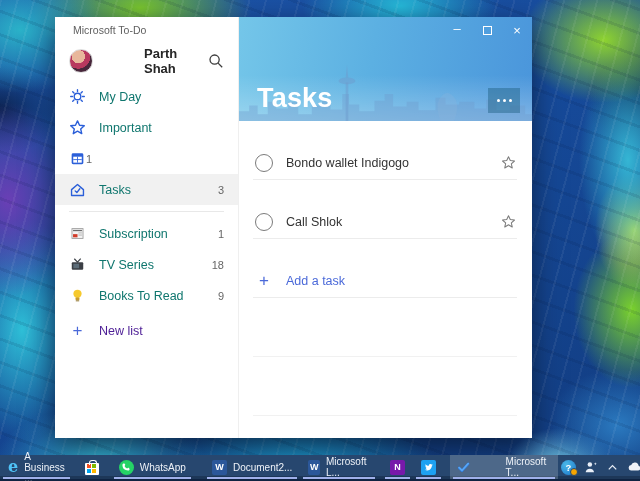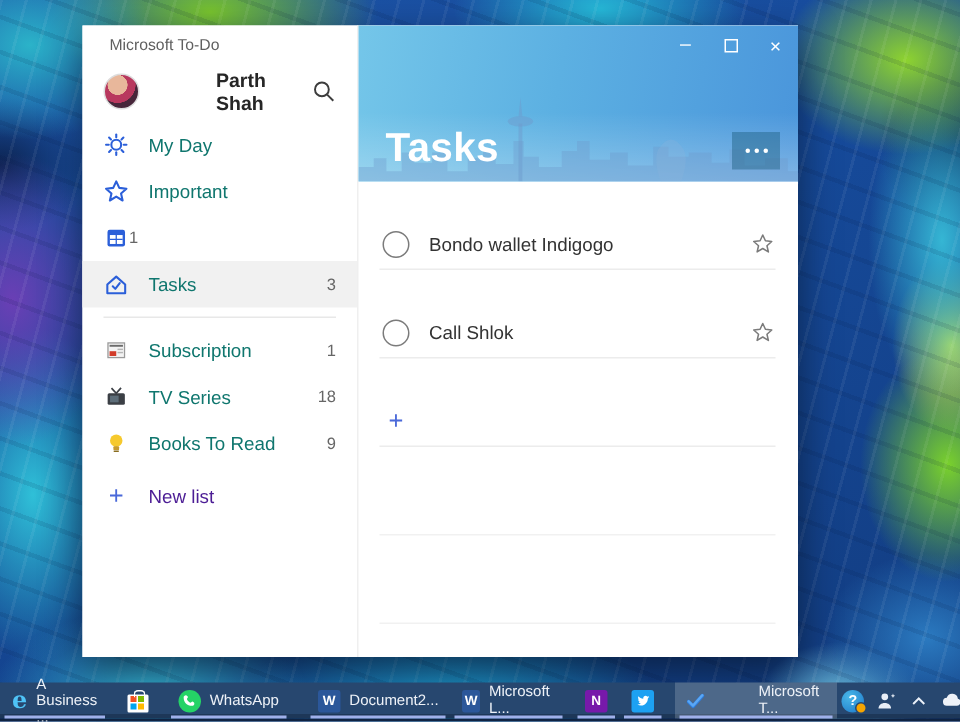--- a/index.html
+++ b/index.html
@@ -269,20 +269,21 @@
           <span class="task-circle"></span>
           <span class="task-label">Call Shlok</span>
           <span class="task-star">
             <svg width="15" height="15" viewBox="0 0 16 16" fill="none" stroke="#7b7b7b" stroke-width="1.1" stroke-linejoin="round">
               <path d="M8 1.8 L9.9 5.9 L14.4 6.4 L11 9.4 L12 13.8 L8 11.4 L4 13.8 L5 9.4 L1.6 6.4 L6.1 5.9 Z"></path>
               </svg>
             </span>
         </div>
         <div class="row" style="color:#4a69d9;">
           <span class="add-plus">+</span>
+          <span class="add-label">Add a task</span>
         </div>
         <div class="row empty"></div>
         <div class="row empty"></div>
         <div class="row empty"></div>
         <div class="row empty"></div>
         <div class="row empty"></div>
       </div>
     </div>
   </div>
 

